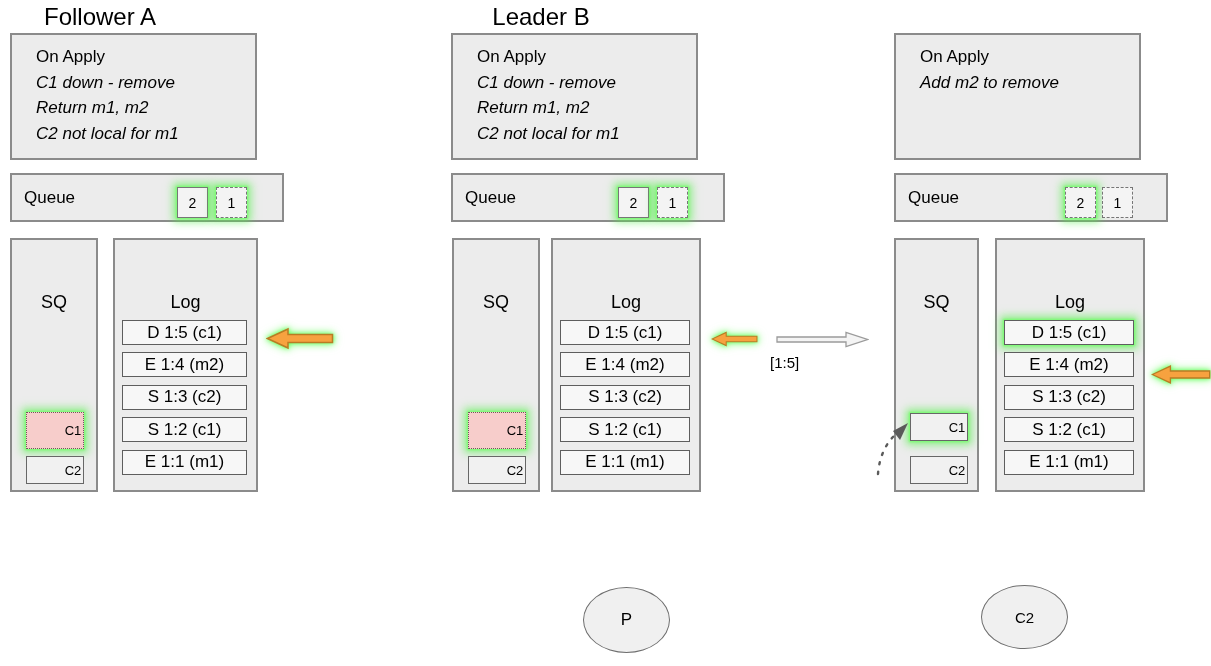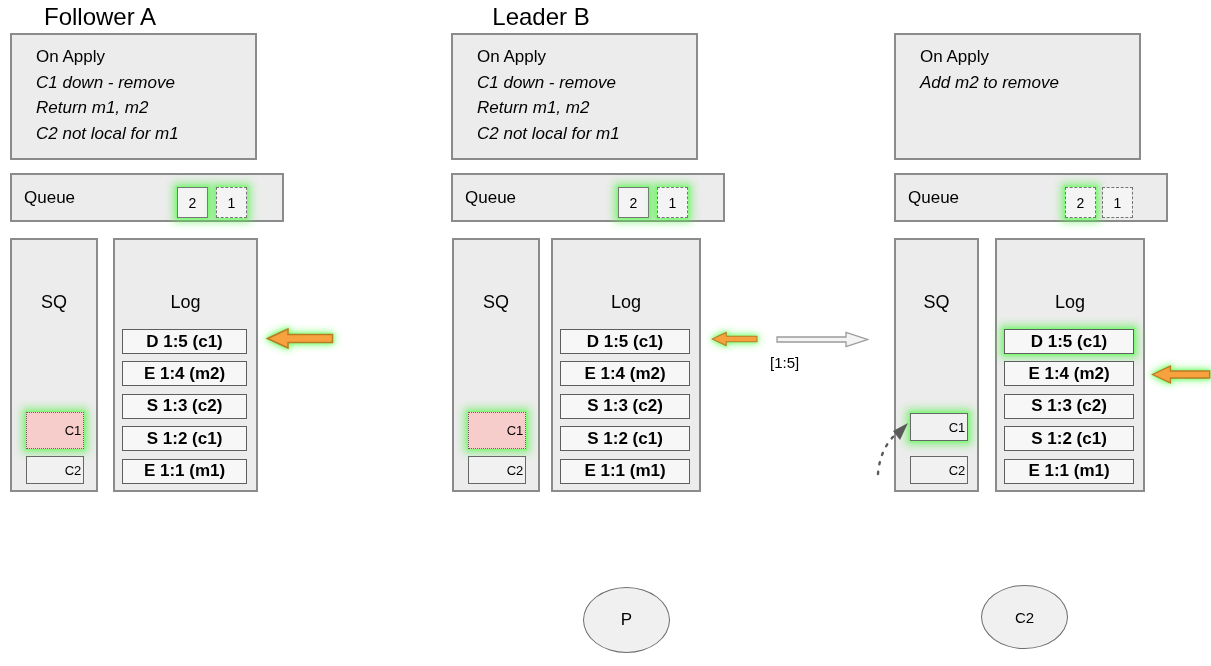--- a/index.html
+++ b/index.html
@@ -21,21 +21,21 @@
   .qitem.dashed{border-style:dashed;}
 
   .sqbox{width:88px;height:254px;top:238px;}
   .logbox{height:254px;top:238px;}
   .box-label{position:absolute;top:16px;left:0;right:0;text-align:center;font-size:18px;margin-top:36px;}
 
   .sq-item{position:absolute;left:14px;width:58px;height:28px;background:#f1f1f1;border:1.5px solid #676767;
            box-sizing:border-box;display:flex;align-items:center;justify-content:center;font-size:13px;padding-left:36px;}
   .sq-item.pink{background:var(--pink-fill);border:1.5px dotted #6f5b5b;height:37px;}
 
-  .entries{position:absolute;top:89px;left:7px;right:9px;font-weight:bold;}
+  .entries{position:absolute;top:80px;left:7px;right:9px;}
   .log-entry{height:25px;margin-bottom:7.4px;background:#f7f7f7;border:1.5px solid #5e5e5e;
              box-sizing:border-box;display:flex;align-items:center;justify-content:center;font-size:17px;}
 
   .glow{box-shadow:0 0 2px 1px rgba(120,255,110,.95), 0 0 8px 4px rgba(80,240,70,.6);}
 
   .arrow{position:absolute;}
   .glow-filter{filter:drop-shadow(0 0 2px rgba(100,255,90,.95)) drop-shadow(0 0 4px rgba(100,255,90,.75));}
   .orange-path{fill:var(--arrow-orange);stroke:var(--arrow-orange-stroke);stroke-width:1.5;}
   .gray-path{fill:#f4f4f4;stroke:#9b9b9b;stroke-width:1.3;}
 

